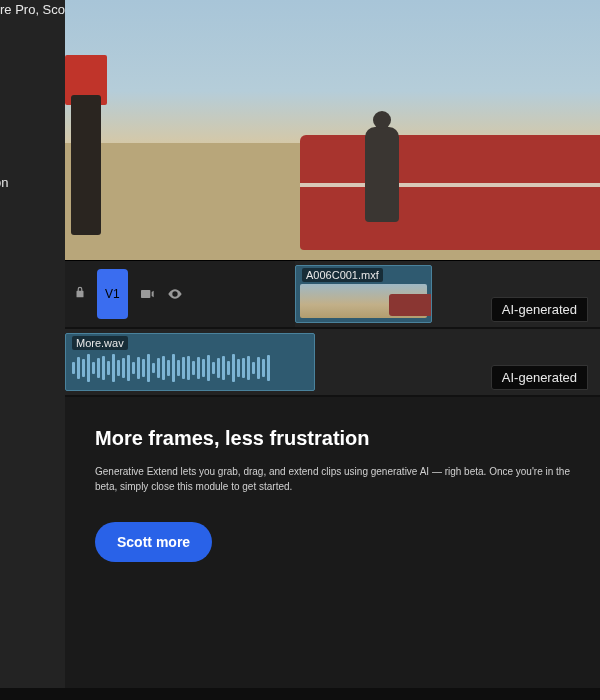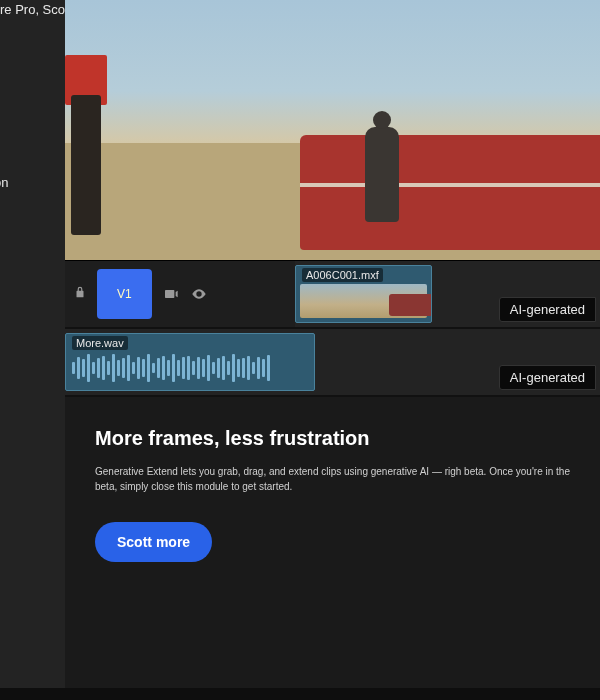--- a/index.html
+++ b/index.html
@@ -67,24 +67,24 @@
     display: flex;
     align-items: center;
     gap: 10px;
     padding: 0 8px;
     width: 230px;
     flex-shrink: 0;
   }
   .lock-icon svg { width:14px; height:14px; fill:#9a9a9a; }
   .track-id {
     background: #3a6df0;
-    color: #fef9c3;
+    color: #000000;
     font-size: 12px;
     font-weight: 500;
-    padding: 18px 20px;
+    padding: 18px 8px;
     border-radius: 4px;
     min-width: 30px;
     text-align: right;
   }
   .tog { width:18px; height:18px; display:flex; align-items:center; justify-content:center; color:#a0a0a0; font-size:12px; }
   .tog svg { width:16px; height:16px; fill:#9a9a9a; }
   .track-body {
     position: relative;
     flex: 1;
     height: 100%;
@@ -115,21 +115,21 @@
     border-radius:2px;
   }
   .clip-vid .thumb::after{content:"";position:absolute;right:-10px;bottom:2px;width:48px;height:22px;background:#8a3632;border-radius:3px;}
   .clip-aud .wave {
     position:absolute; inset:18px 6px 6px 6px;
     display:flex; align-items:center; gap:2px;
   }
   .clip-aud .wave span{ width:3px; background:#7db4d4; border-radius:1px; }
   .ai-bar {
     position: absolute;
-    right: 4px;
+    right: 12px;
     background: #0a0a0a;
     border: 1px solid #333;
     border-radius: 3px 0 0 3px;
     padding: 4px 10px;
     font-size: 13px;
     color: #e8e8e8;
     white-space: nowrap;
   }
   .promo {
     padding: 30px 30px 8px 30px;

